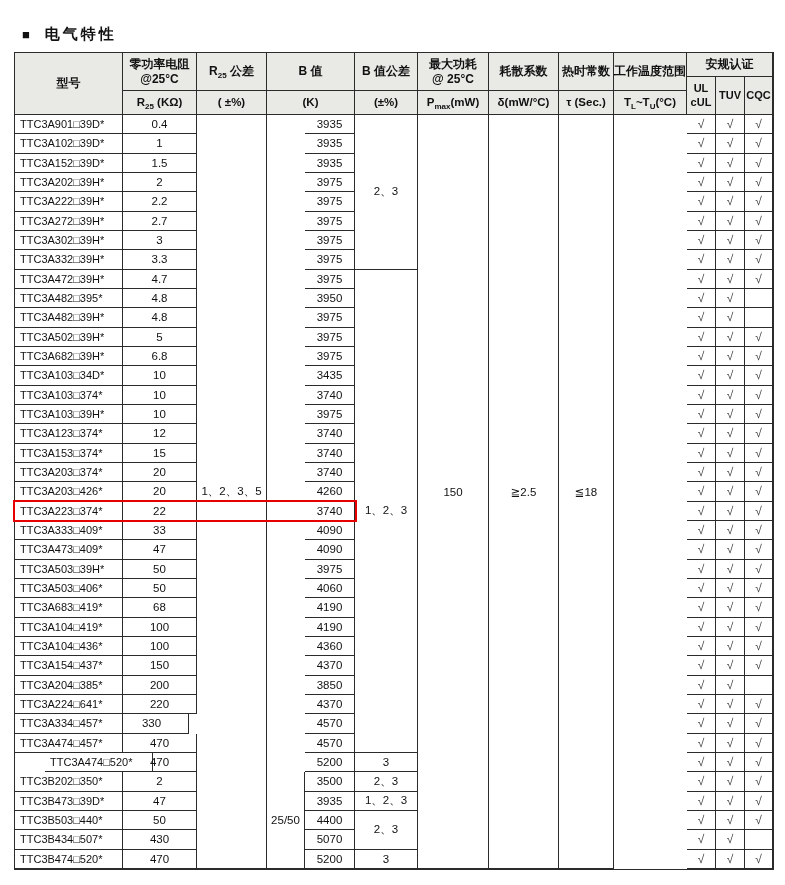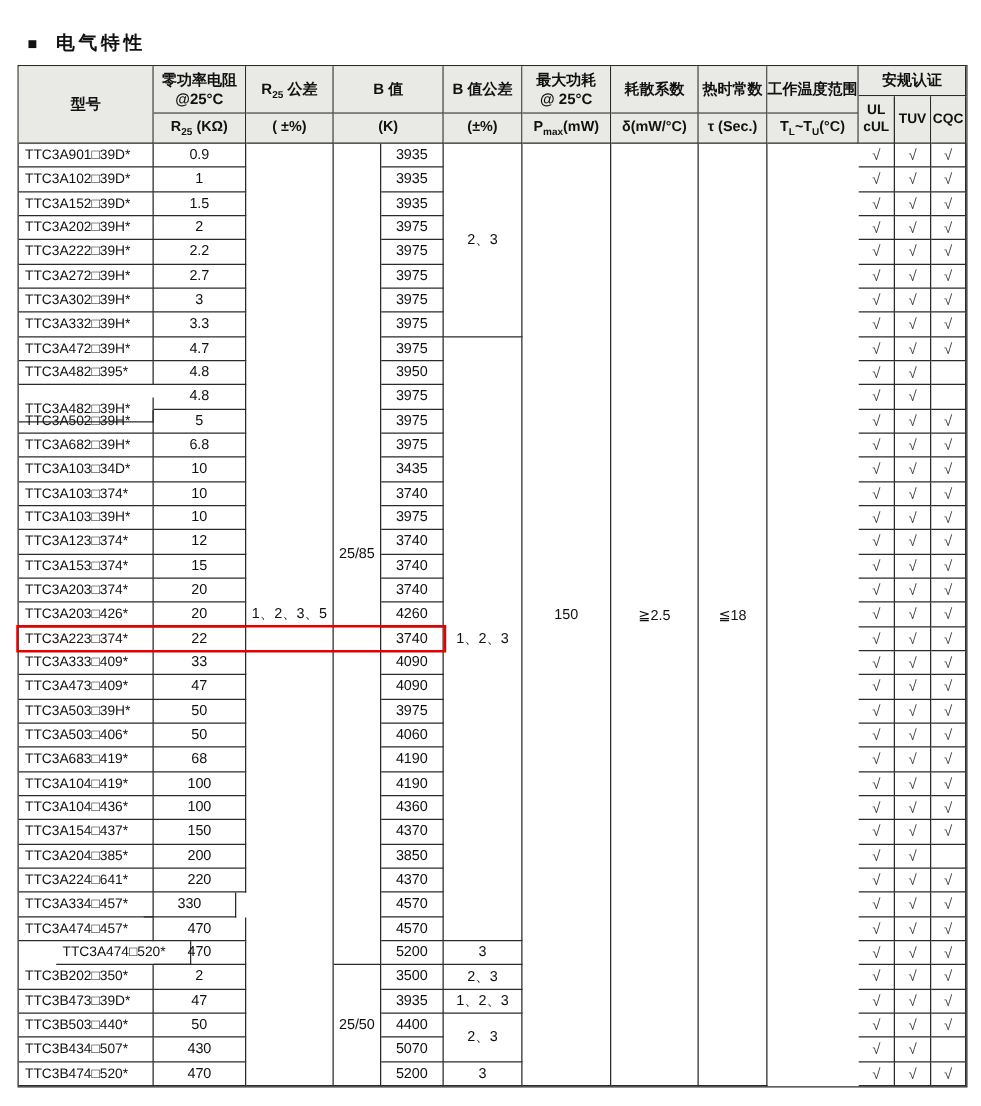--- a/index.html
+++ b/index.html
@@ -95,21 +95,21 @@
       <span>cUL</span>
   </div>
   <div class="hc" style="left:701px;top:24px;width:29px;height:38px;font-size:11px">
     <span>TUV</span>
   </div>
   <div class="hc" style="left:730px;top:24px;width:28px;height:38px;font-size:11px">
     <span>CQC</span>
   </div>
 
 <div class="c model" style="left: 0px; top: 62px; width: 108px; height: 19.33px;">TTC3A901□39D*</div>
-    <div class="c" style="left: 108px; top: 62px; width: 74px; height: 19.33px;">0.9</div>
+    <div class="c" style="left: 108px; top: 62px; width: 74px; height: 19.33px;">0.4</div>
     <div class="c" style="left: 290px; top: 62px; width: 50px; height: 19.33px;">3935</div>
     <div class="c check" style="left: 672px; top: 62px; width: 29px; height: 19.33px;">√</div>
     <div class="c check" style="left: 701px; top: 62px; width: 29px; height: 19.33px;">√</div>
     <div class="c check" style="left: 730px; top: 62px; width: 28px; height: 19.33px;">√</div>
     <div class="c model" style="left: 0px; top: 81.33px; width: 108px; height: 19.33px;">TTC3A102□39D*</div>
     <div class="c" style="left: 108px; top: 81.33px; width: 74px; height: 19.33px;">1</div>
     <div class="c" style="left: 290px; top: 81.33px; width: 50px; height: 19.33px;">3935</div>
     <div class="c check" style="left: 672px; top: 81.33px; width: 29px; height: 19.33px;">√</div>
     <div class="c check" style="left: 701px; top: 81.33px; width: 29px; height: 19.33px;">√</div>
     <div class="c check" style="left: 730px; top: 81.33px; width: 28px; height: 19.33px;">√</div>
@@ -154,21 +154,21 @@
     <div class="c" style="left: 290px; top: 216.67px; width: 50px; height: 19.33px;">3975</div>
     <div class="c check" style="left: 672px; top: 216.67px; width: 29px; height: 19.33px;">√</div>
     <div class="c check" style="left: 701px; top: 216.67px; width: 29px; height: 19.33px;">√</div>
     <div class="c check" style="left: 730px; top: 216.67px; width: 28px; height: 19.33px;">√</div>
     <div class="c model" style="left: 0px; top: 236px; width: 108px; height: 19.33px;">TTC3A482□395*</div>
     <div class="c" style="left: 108px; top: 236px; width: 74px; height: 19.33px;">4.8</div>
     <div class="c" style="left: 290px; top: 236px; width: 50px; height: 19.33px;">3950</div>
     <div class="c check" style="left: 672px; top: 236px; width: 29px; height: 19.33px;">√</div>
     <div class="c check" style="left: 701px; top: 236px; width: 29px; height: 19.33px;">√</div>
     <div class="c check" style="left: 730px; top: 236px; width: 28px; height: 19.33px;"></div>
-    <div class="c model" style="left: 0px; top: 255.33px; width: 108px; height: 19.33px; margin-top: 10px;">TTC3A482□39H*</div>
+    <div class="c model" style="left: 0px; top: 255.33px; width: 108px; height: 19.33px;">TTC3A482□39H*</div>
     <div class="c" style="left: 108px; top: 255.33px; width: 74px; height: 19.33px;">4.8</div>
     <div class="c" style="left: 290px; top: 255.33px; width: 50px; height: 19.33px;">3975</div>
     <div class="c check" style="left: 672px; top: 255.33px; width: 29px; height: 19.33px;">√</div>
     <div class="c check" style="left: 701px; top: 255.33px; width: 29px; height: 19.33px;">√</div>
     <div class="c check" style="left: 730px; top: 255.33px; width: 28px; height: 19.33px;"></div>
     <div class="c model" style="left: 0px; top: 274.67px; width: 108px; height: 19.33px;">TTC3A502□39H*</div>
     <div class="c" style="left: 108px; top: 274.67px; width: 74px; height: 19.33px;">5</div>
     <div class="c" style="left: 290px; top: 274.67px; width: 50px; height: 19.33px;">3975</div>
     <div class="c check" style="left: 672px; top: 274.67px; width: 29px; height: 19.33px;">√</div>
     <div class="c check" style="left: 701px; top: 274.67px; width: 29px; height: 19.33px;">√</div>
@@ -328,21 +328,20 @@
     <div class="c" style="left: 290px; top: 777.33px; width: 50px; height: 19.33px;">5070</div>
     <div class="c check" style="left: 672px; top: 777.33px; width: 29px; height: 19.33px;">√</div>
     <div class="c check" style="left: 701px; top: 777.33px; width: 29px; height: 19.33px;">√</div>
     <div class="c check" style="left: 730px; top: 777.33px; width: 28px; height: 19.33px;"></div>
     <div class="c model" style="left: 0px; top: 796.67px; width: 108px; height: 19.33px;">TTC3B474□520*</div>
     <div class="c" style="left: 108px; top: 796.67px; width: 74px; height: 19.33px;">470</div>
     <div class="c" style="left: 290px; top: 796.67px; width: 50px; height: 19.33px;">5200</div>
     <div class="c check" style="left: 672px; top: 796.67px; width: 29px; height: 19.33px;">√</div>
     <div class="c check" style="left: 701px; top: 796.67px; width: 29px; height: 19.33px;">√</div>
     <div class="c check" style="left: 730px; top: 796.67px; width: 28px; height: 19.33px;">√</div>
-    <div class="c" style="left: 252px; top: 62px; width: 38px; height: 657.33px;">25/85</div>
     <div class="c" style="left: 252px; top: 719.33px; width: 38px; height: 96.67px;">25/50</div>
     <div class="c" style="left: 340px; top: 62px; width: 63px; height: 154.67px;">2、3</div>
     <div class="c" style="left: 340px; top: 216.67px; width: 63px; height: 483.33px;">1、2、3</div>
     <div class="c" style="left: 340px; top: 700px; width: 63px; height: 19.33px;">3</div>
     <div class="c" style="left: 340px; top: 719.33px; width: 63px; height: 19.33px;">2、3</div>
     <div class="c" style="left: 340px; top: 738.67px; width: 63px; height: 19.33px;">1、2、3</div>
     <div class="c" style="left: 340px; top: 758px; width: 63px; height: 38.67px;">2、3</div>
     <div class="c" style="left: 340px; top: 796.67px; width: 63px; height: 19.33px;">3</div>
     <div class="c wrap" style="left: 182px; top: 62px; width: 70px; height: 754px;">1、2、3、5</div>
     <div class="c" style="left: 403px; top: 62px; width: 71px; height: 754px;">150</div>

